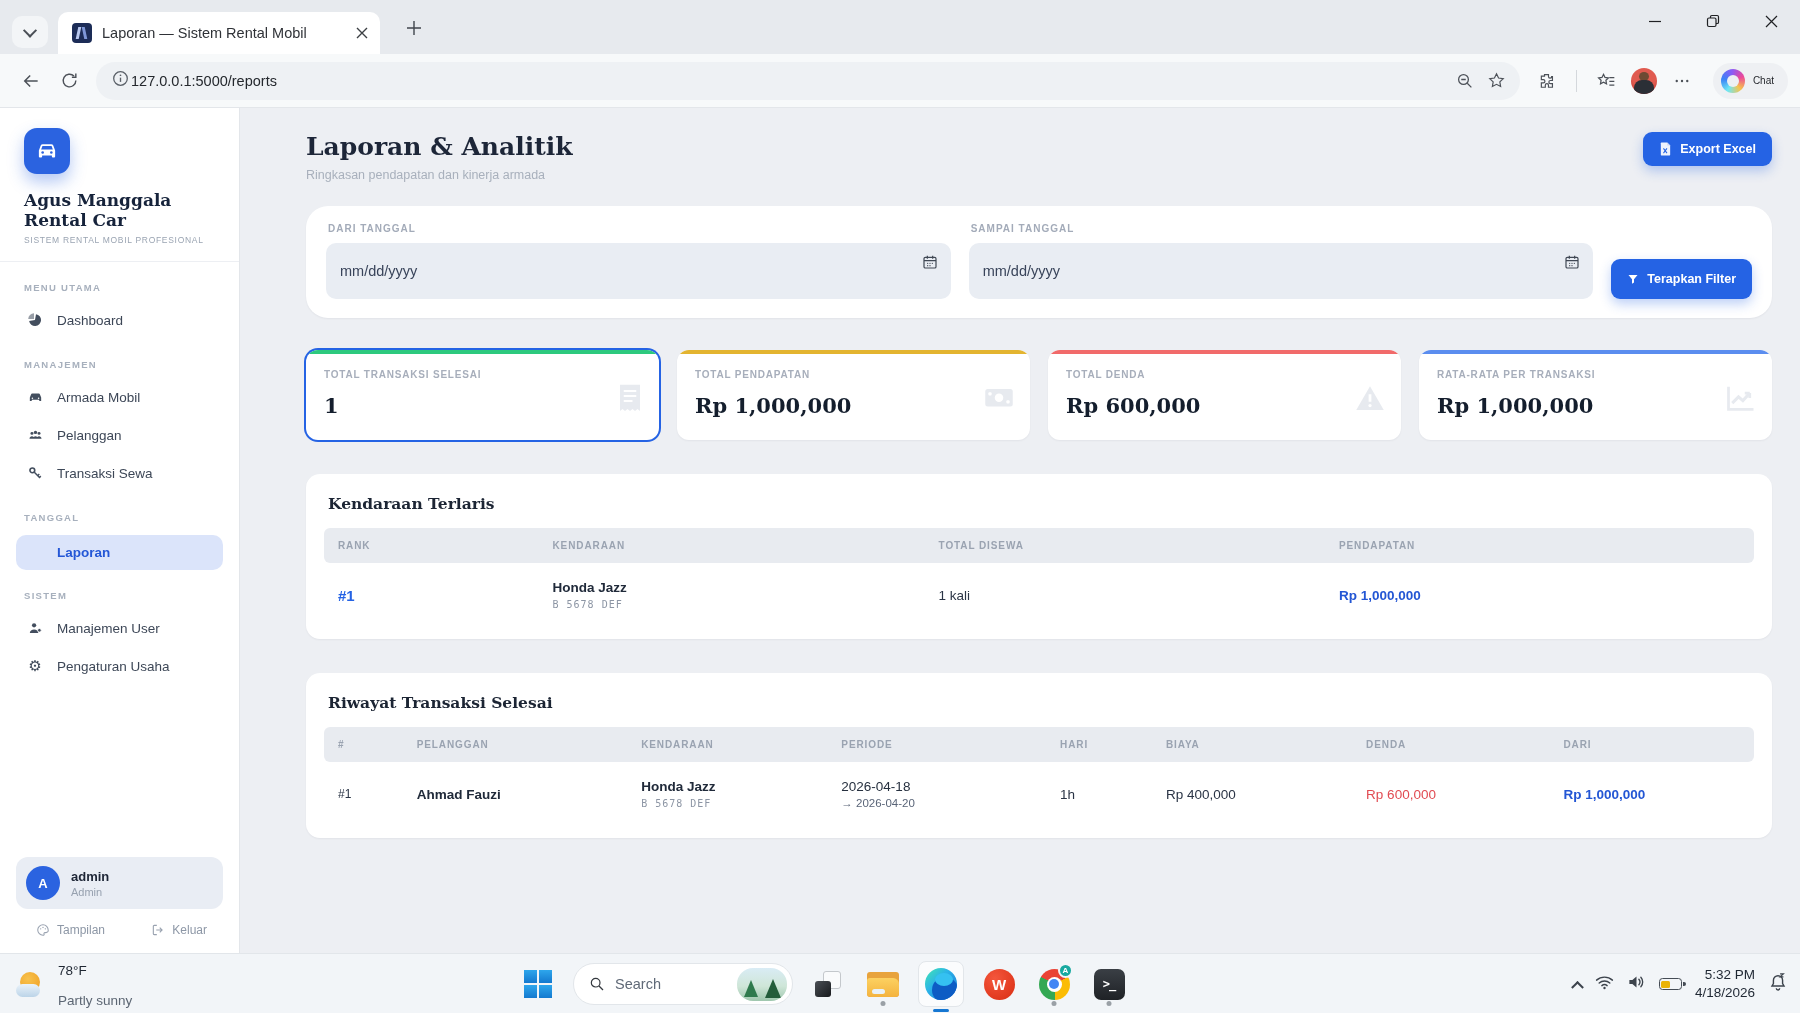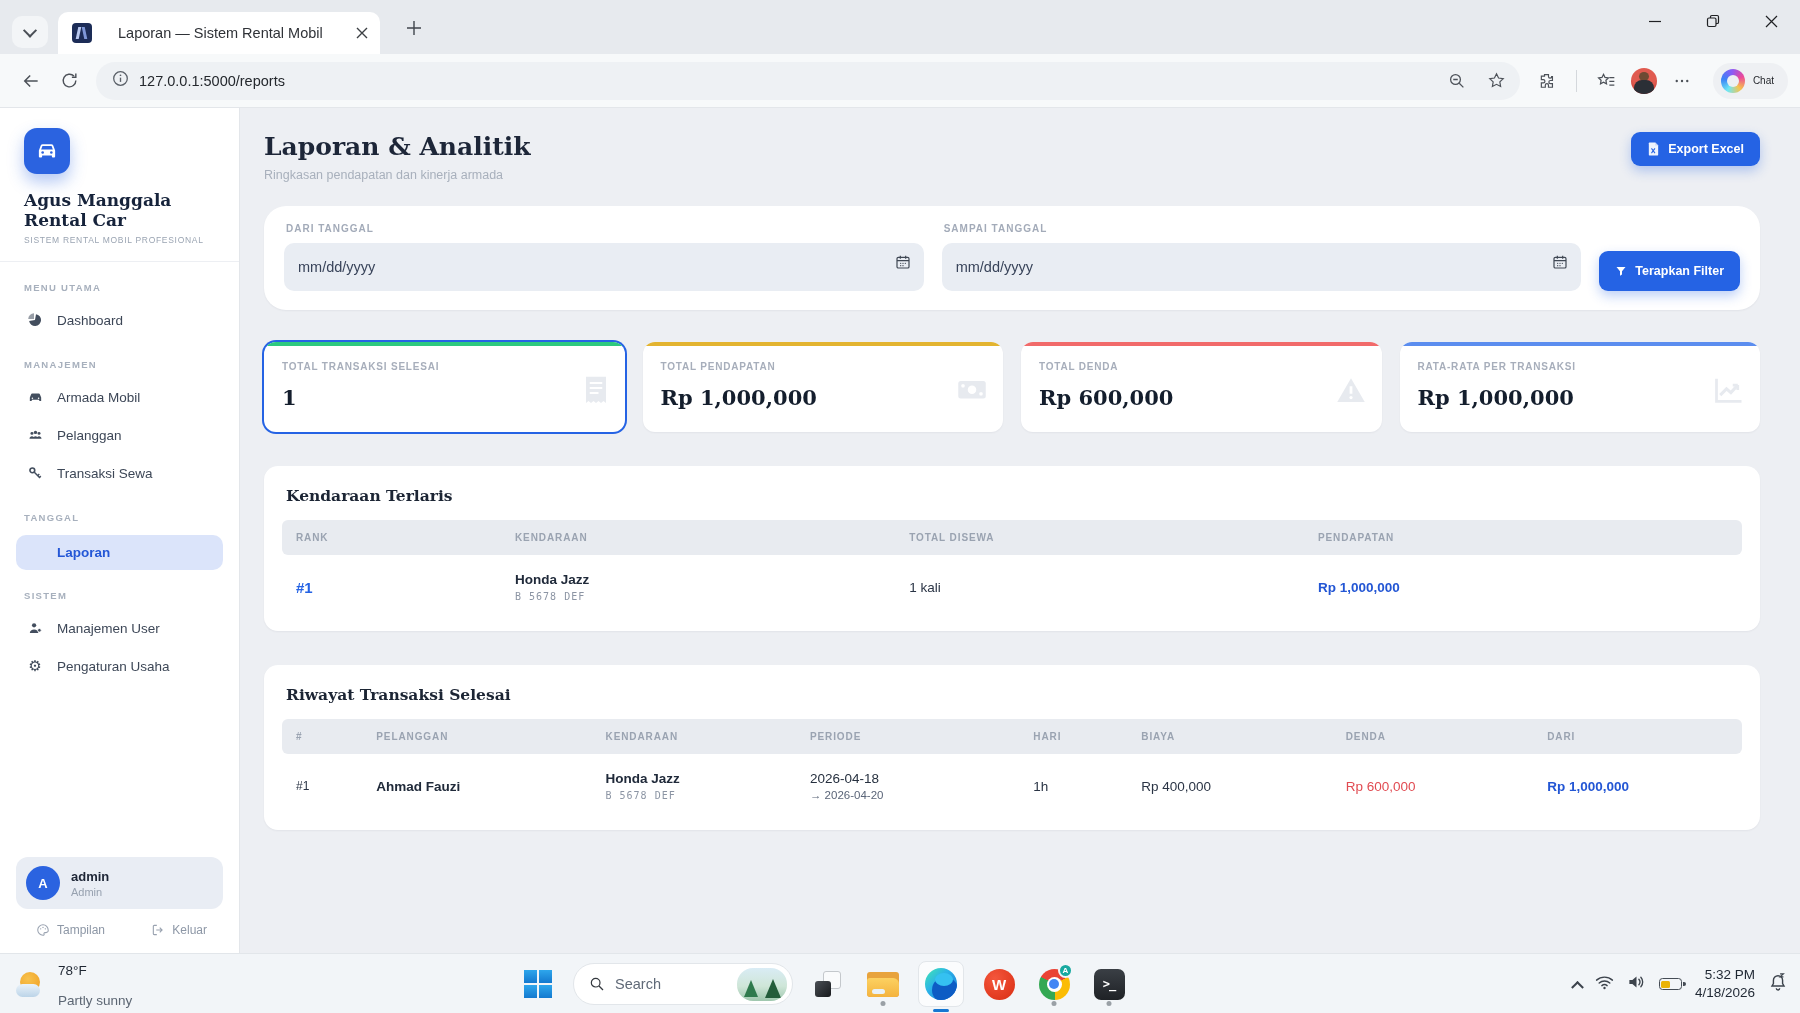--- a/index.html
+++ b/index.html
@@ -8,33 +8,33 @@
     width:1800px; height:1013px; overflow:hidden;
     font-family:"Liberation Sans", sans-serif;
     background:#edeff3; position:relative;
   }
   .serif { font-family:"DejaVu Serif","Liberation Serif",serif; }
 
   
   .tabstrip { height:54px; background:#e7eaee; display:flex; align-items:flex-end; position:relative; }
   .tab-search-btn { width:36px; height:32px; margin:0 10px 6px 12px; border-radius:10px; background:#f3f5f7; display:flex; align-items:center; justify-content:center; }
   .chev-down { width:10px; height:10px; border-right:2px solid #4a4f56; border-bottom:2px solid #4a4f56; transform:rotate(45deg) translate(-1px,-1px); }
-  .tab { width:322px; height:42px; background:#fff; border-radius:10px 10px 0 0; display:flex; align-items:center; padding:0 12px 0 14px; gap:26px; }
+  .tab { width:322px; height:42px; background:#fff; border-radius:10px 10px 0 0; display:flex; align-items:center; padding:0 12px 0 14px; gap:10px; }
   .favicon { width:20px; height:20px; border-radius:4px; background:#1c2c57; position:relative; flex:none; }
   .favicon:before { content:""; position:absolute; left:5px; top:4px; width:3px; height:12px; background:#b9c8ef; transform:skewX(-12deg); }
   .favicon:after { content:""; position:absolute; left:11px; top:4px; width:3px; height:12px; background:#7e97d8; transform:skewX(12deg); }
   .tab-title { font-size:14.5px; color:#2f3237; white-space:nowrap; overflow:hidden; flex:1; }
   .icon-btn { display:flex; align-items:center; justify-content:center; border-radius:6px; }
   .newtab { margin:0 0 12px 20px; font-size:22px; color:#41464d; width:28px; height:28px; }
   .win-controls { position:absolute; right:0; top:0; height:42px; display:flex; }
   .win-controls .wc { width:58px; height:42px; display:flex; align-items:center; justify-content:center; color:#202124; }
 
   .toolbar { height:54px; background:#f7f9fa; display:flex; align-items:center; padding:0 12px; border-bottom:1px solid #e3e6ea; }
   .nav-ico { width:38px; height:38px; display:flex; align-items:center; justify-content:center; color:#4c5158; font-size:19px; }
-  .addressbar { flex:1; height:38px; background:#eef1f4; border-radius:19px; margin:0 8px; display:flex; align-items:center; padding:0 8px 0 16px; gap:10px; }
+  .addressbar { flex:1; height:38px; background:#eef1f4; border-radius:19px; margin:0 8px; display:flex; align-items:center; padding:0 8px 0 16px; gap:2px; }
   .url-text { flex:1; font-size:14.5px; color:#24282d; }
   .info-glyph { font-size:16px; color:#5a6068; }
   .bar-right { display:flex; align-items:center; gap:6px; }
   .divider-v { width:1px; height:22px; background:#d4d8dc; margin:0 4px; }
   .avatar-browser { width:26px; height:26px; border-radius:50%; background:radial-gradient(circle at 50% 35%, #e05a4f 0 55%, #b32a25 100%); position:relative; overflow:hidden; }
   .avatar-browser:before { content:""; position:absolute; left:8px; top:4px; width:10px; height:9px; border-radius:50%; background:#6e4a33; }
   .avatar-browser:after { content:""; position:absolute; left:3px; top:12px; width:20px; height:14px; border-radius:8px 8px 0 0; background:#2b2f36; }
   .chat-pill { height:36px; border-radius:18px; background:#eef0f3; display:flex; align-items:center; gap:8px; padding:0 14px 0 8px; margin-left:6px; }
   .copilot { width:24px; height:24px; border-radius:50%; background:conic-gradient(from 210deg,#6ee7f5,#3b82f6,#8b5cf6,#ec4899,#f6c34c,#6ee7f5); position:relative; }
   .copilot:before { content:""; position:absolute; inset:6px; border-radius:50%; background:#eef0f3; }
@@ -53,31 +53,31 @@
   .nav-item .ni { width:18px; height:18px; display:flex; align-items:center; justify-content:center; color:#3f4a5a; flex:none; font-size:15px; }
   .nav-item.active { background:#dbe4fa; color:#2457d6; font-weight:bold; padding-left:41px; margin-top:4px; }
   .side-bottom { margin-top:auto; }
   .user-card { background:#e9edf4; border-radius:12px; padding:9px 10px; display:flex; gap:11px; align-items:center; }
   .avatar-app { width:34px; height:34px; border-radius:50%; background:#2b63e0; color:#fff; font-weight:bold; font-size:13px; display:flex; align-items:center; justify-content:center; }
   .user-name { font-size:13px; font-weight:bold; color:#1d2535; }
   .user-role { font-size:11px; color:#97a1af; margin-top:2px; }
   .side-footer { display:flex; justify-content:space-between; padding:14px 16px 2px 20px; }
   .foot-btn { display:flex; align-items:center; gap:7px; color:#8d97a6; font-size:12px; }
 
-  .main { flex:1; padding:24px 40px 0 24px; position:relative; }
+  .main { flex:1; padding:24px 28px 0 24px; position:relative;margin-left:42px; }
   .main-header { display:flex; justify-content:space-between; align-items:flex-start; }
   .page-title { font-size:25px; font-weight:bold; color:#1d2638; }
   .page-sub { font-size:12.5px; color:#a8b0bc; margin-top:7px; }
   .btn-primary { background:#2563e4; color:#fff; border:none; border-radius:9px; padding:10px 16px; font-size:12.5px; font-weight:bold; display:flex; gap:8px; align-items:center; box-shadow:0 5px 12px rgba(37,99,228,.30); font-family:inherit; }
 
   .filter-card { background:#fff; border-radius:22px; margin-top:24px; padding:17px 20px 19px; display:flex; gap:18px; align-items:flex-end; box-shadow:0 1px 2px rgba(16,24,40,.05); }
   .field { flex:1; }
   .field-label { font-size:10px; font-weight:bold; color:#a3abb9; letter-spacing:1px; margin:0 2px 9px; }
   .date-wrap { position:relative; }
-  .date-wrap input { width:100%; height:48px; background:#e9edf3; border:none; border-radius:10px; padding:0 42px 0 14px; font-size:14.5px; color:#2c3648; font-family:inherit; outline:none; }
+  .date-wrap input { width:100%; height:56px; background:#e9edf3; border:none; border-radius:10px; padding:0 42px 0 14px; font-size:14.5px; color:#2c3648; font-family:inherit; outline:none; }
   .date-wrap input::placeholder { color:#39445a; opacity:1; }
   .cal-ico { position:absolute; right:13px; top:11px; }
 
   .stats { display:grid; grid-template-columns:repeat(4,1fr); gap:18px; margin-top:32px; }
   .stat-card { position:relative; background:#fff; border-radius:12px; padding:19px 18px 22px; overflow:hidden; box-shadow:0 1px 2px rgba(16,24,40,.05); }
   .stat-card.focused { box-shadow:0 0 0 2px #2563e4; }
   .stat-accent { position:absolute; top:0; left:0; right:0; height:4px; }
   .stat-label { font-size:10px; color:#a7aebb; font-weight:bold; letter-spacing:.8px; }
   .stat-value { font-size:21px; font-weight:bold; color:#141e2d; margin-top:13px; }
   .stat-ico { position:absolute; right:16px; top:50%; transform:translateY(-34%); }

